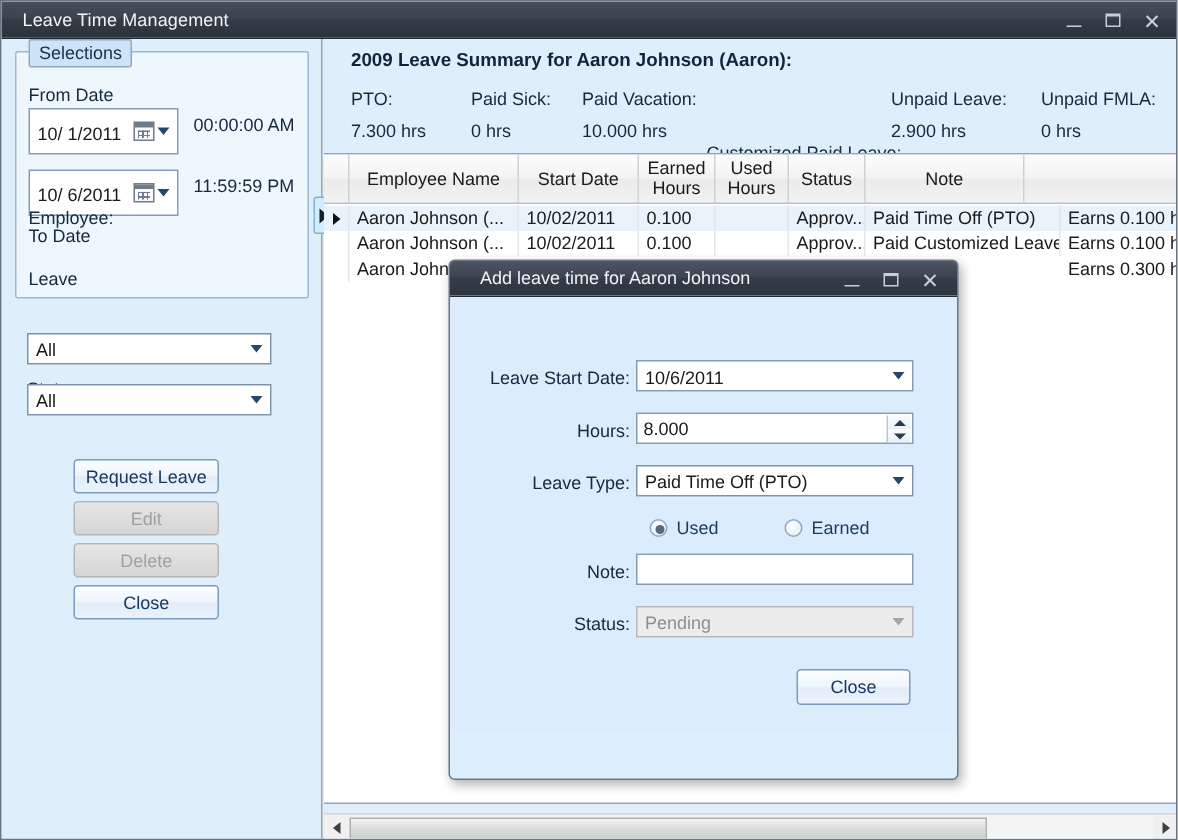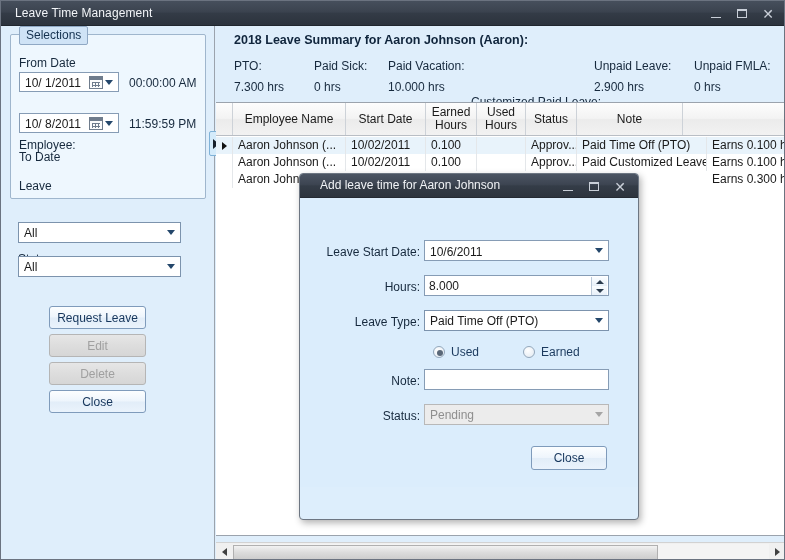--- a/index.html
+++ b/index.html
@@ -75,21 +75,21 @@
 
   .fld-label {
     position: absolute;
     font-size: 12px; color: #16293d;
   }
 
   .textbox {
     position: absolute;
     background: #ffffff;
     border: 1px solid #869cb5;
-    height: 20px;
+    height: 31px;
     font-size: 12px;
     color: #1a1a1a;
     padding: 2px 4px 0 4px;
     line-height: 16px;
     white-space: nowrap; overflow: hidden;
   }
 
   .datebox { display: flex; align-items: center; padding: 0; }
   .datebox .dval {
     flex: 1 1 auto; padding: 2px 3px 0 5px;
@@ -350,21 +350,21 @@
       <div class="fld-label" style="left:8px; top:21px;">From Date</div>
       <div class="textbox datebox" style="left:8px; top:37px; width:100px;">
         <span class="dval">10/ 1/2011</span>
         <span class="cal-icon"></span>
         <span class="caret-dn"></span>
       </div>
       <div class="timetext" style="left:118px; top:41px;">00:00:00 AM</div>
 
       <div class="fld-label" style="left:8px; top:76px;margin-top:39px;">To Date</div>
       <div class="textbox datebox" style="left:8px; top:78px; width:100px;">
-        <span class="dval">10/ 8/2011</span>
+        <span class="dval">10/ 6/2011</span>
         <span class="cal-icon"></span>
         <span class="caret-dn"></span>
       </div>
       <div class="timetext" style="left:118px; top:82px;">11:59:59 PM</div>
 
       <div class="fld-label" style="left:8px; top:103px;">Employee:</div>
 
       <div class="fld-label" style="left:8px; top:144px;">Leave</div>
     </div>
 
@@ -385,21 +385,21 @@
     <div class="btn" style="left:48px; top:364px; width:97px;">Close</div>
   </div>
 
   <div class="splitter-arrow">
     <span class="tri"></span>
   </div>
 
   <div id="main-panel">
 
     <div class="summary">
-      <div class="summary-title">2018 Leave Summary for Aaron Johnson (Aaron):</div>
+      <div class="summary-title">2009 Leave Summary for Aaron Johnson (Aaron):</div>
       <div class="sum-col" style="left:18px;">
         <span class="lab">PTO:</span>
         <span class="val">7.300 hrs</span>
       </div>
       <div class="sum-col" style="left:98px;">
         <span class="lab">Paid Sick:</span>
         <span class="val">0 hrs</span>
       </div>
       <div class="sum-col" style="left:172px;">
         <span class="lab">Paid Vacation:</span>

